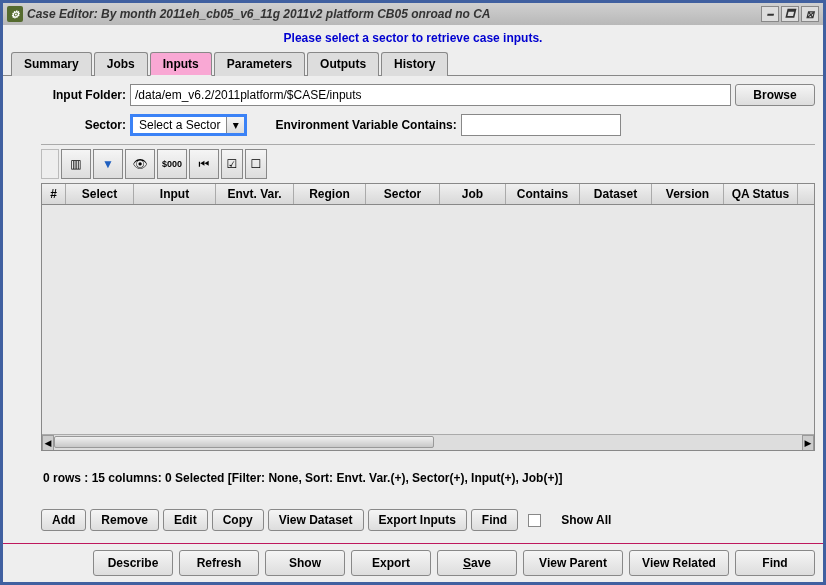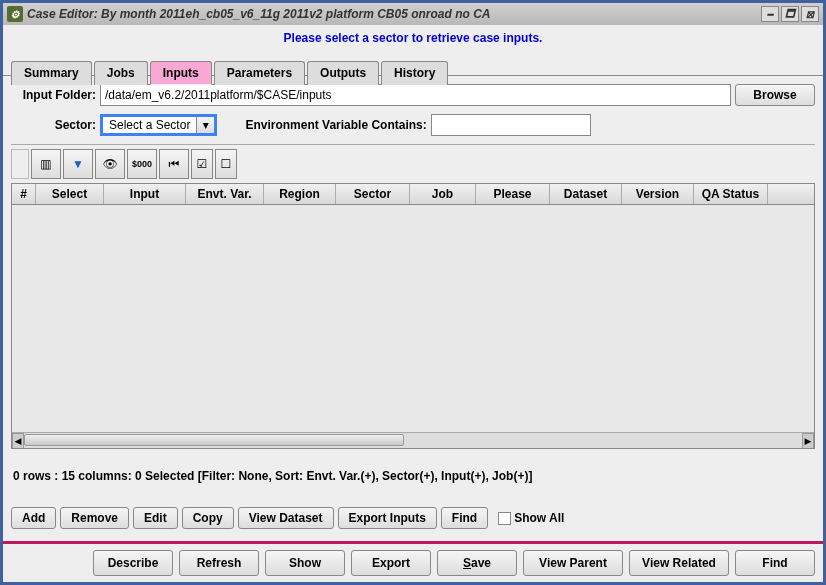--- a/index.html
+++ b/index.html
@@ -78,34 +78,35 @@
     }
     .tab {
       padding: 4px 12px;
       border: 1px solid #888;
       border-bottom: none;
       background: #ddd;
       margin-right: 2px;
       border-radius: 3px 3px 0 0;
       cursor: pointer;
       position: relative;
-      top: 10px;
+      top: 1px;
       font-size: 12px;
       font-weight: bold;
     }
     .tab.active {
       background: #f9a8d4;
       border-bottom: 1px solid #eeeeee;
     }
     .tab-content {
       flex: 1;
       padding: 8px;
       display: flex;
       flex-direction: column;
       overflow: hidden;
+      margin-left: 30px;
     }
     .form-row {
       display: flex;
       align-items: center;
       margin-bottom: 8px;
       gap: 4px;
     }
     .form-row label {
       font-weight: bold;
       white-space: nowrap;
@@ -234,32 +235,32 @@
     }
     .action-row {
       display: flex;
       gap: 4px;
       align-items: center;
       padding: 4px 0;
     }
     .checkbox-wrap {
       display: inline-flex;
       align-items: center;
-      gap: 3px;
+      gap: 20px;
       margin-left: 6px;
       font-weight: bold;
     }
     .checkbox {
       width: 13px;
       height: 13px;
       border: 1px solid #888;
       background: #fff;
     }
     .bottom-bar {
-      border-top: 3px solid #be185d;
+      border-top: 1px solid #be185d;
       padding: 6px 8px;
       display: flex;
       justify-content: flex-end;
       gap: 6px;
     }
     .bottom-bar .btn {
       min-width: 80px;
       padding: 5px 10px;
     }
     .underline-char {
@@ -323,21 +324,21 @@
 
     <div class="table-container">
       <div class="table-header">
         <div class="th" style="width:24px">#</div>
         <div class="th" style="width:68px">Select</div>
         <div class="th" style="width:82px">Input</div>
         <div class="th" style="width:78px">Envt. Var.</div>
         <div class="th" style="width:72px">Region</div>
         <div class="th" style="width:74px">Sector</div>
         <div class="th" style="width:66px">Job</div>
-        <div class="th" style="width:74px">Please</div>
+        <div class="th" style="width:74px">Contains</div>
         <div class="th" style="width:72px">Dataset</div>
         <div class="th" style="width:72px">Version</div>
         <div class="th" style="width:74px">QA Status</div>
         <div class="th" style="flex:1;border-right:none"></div>
       </div>
       <div class="table-body"></div>
       <div class="hscroll">
         <span class="hscroll-arrow" style="left:0">◀</span>
         <div class="hscroll-thumb"></div>
         <span class="hscroll-arrow" style="right:0">▶</span>

